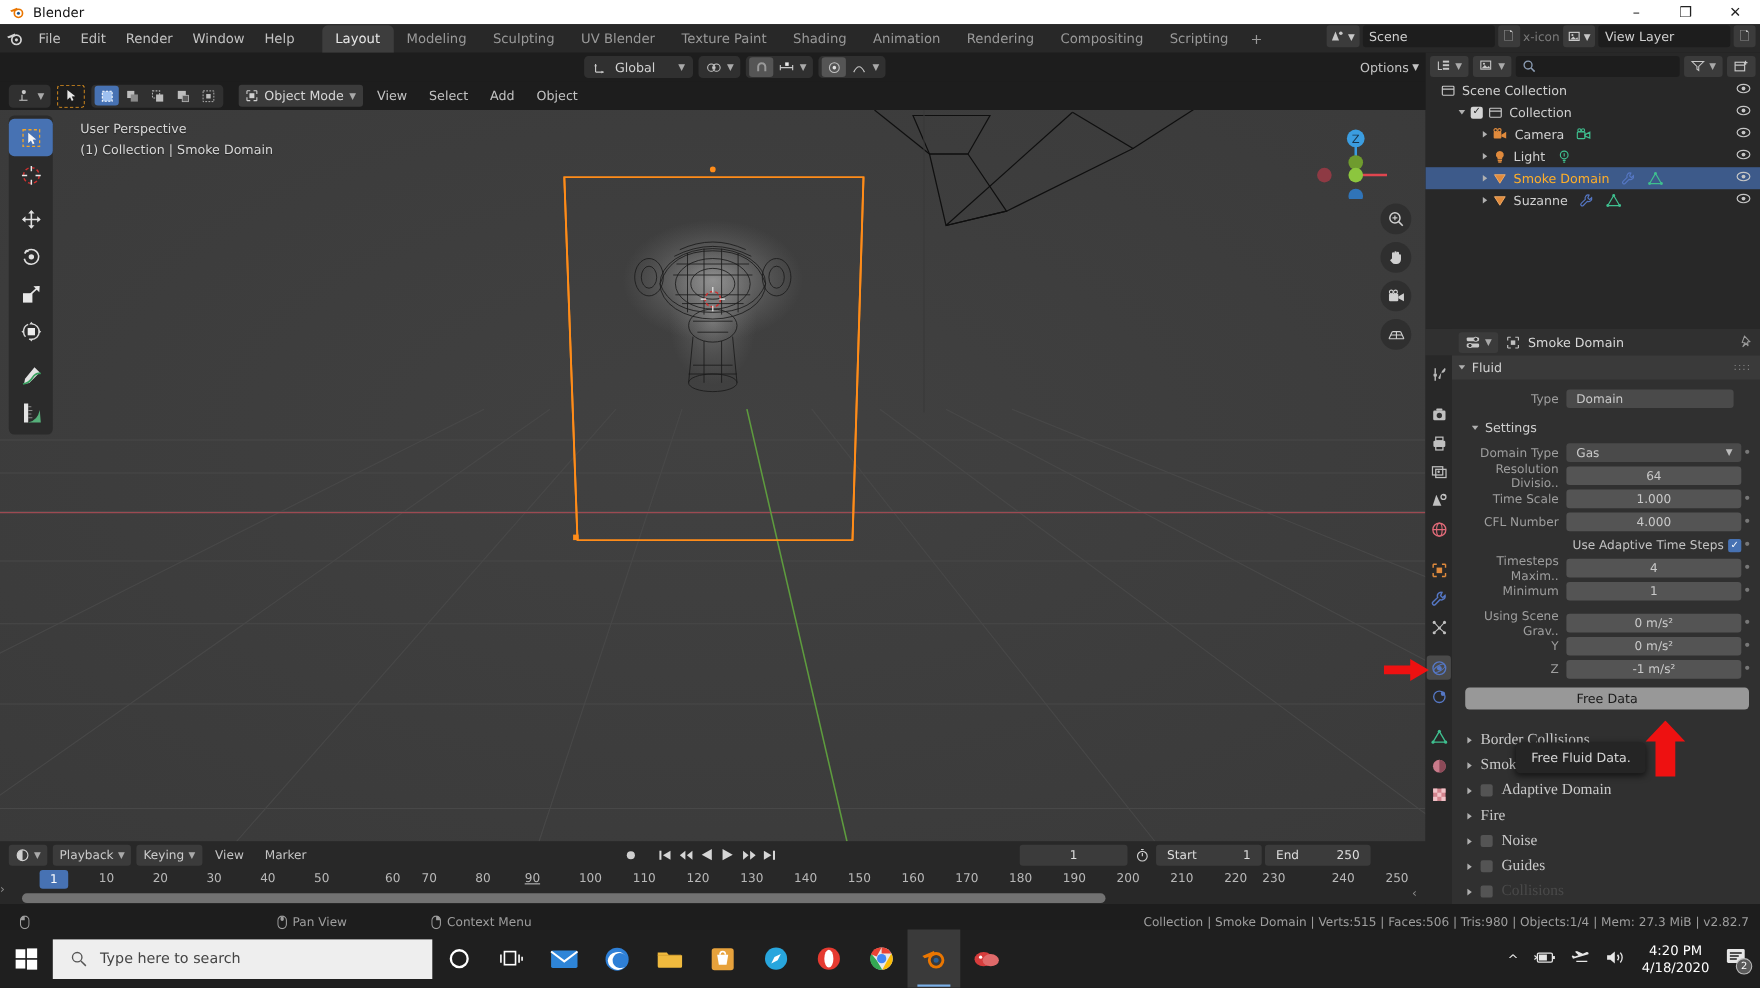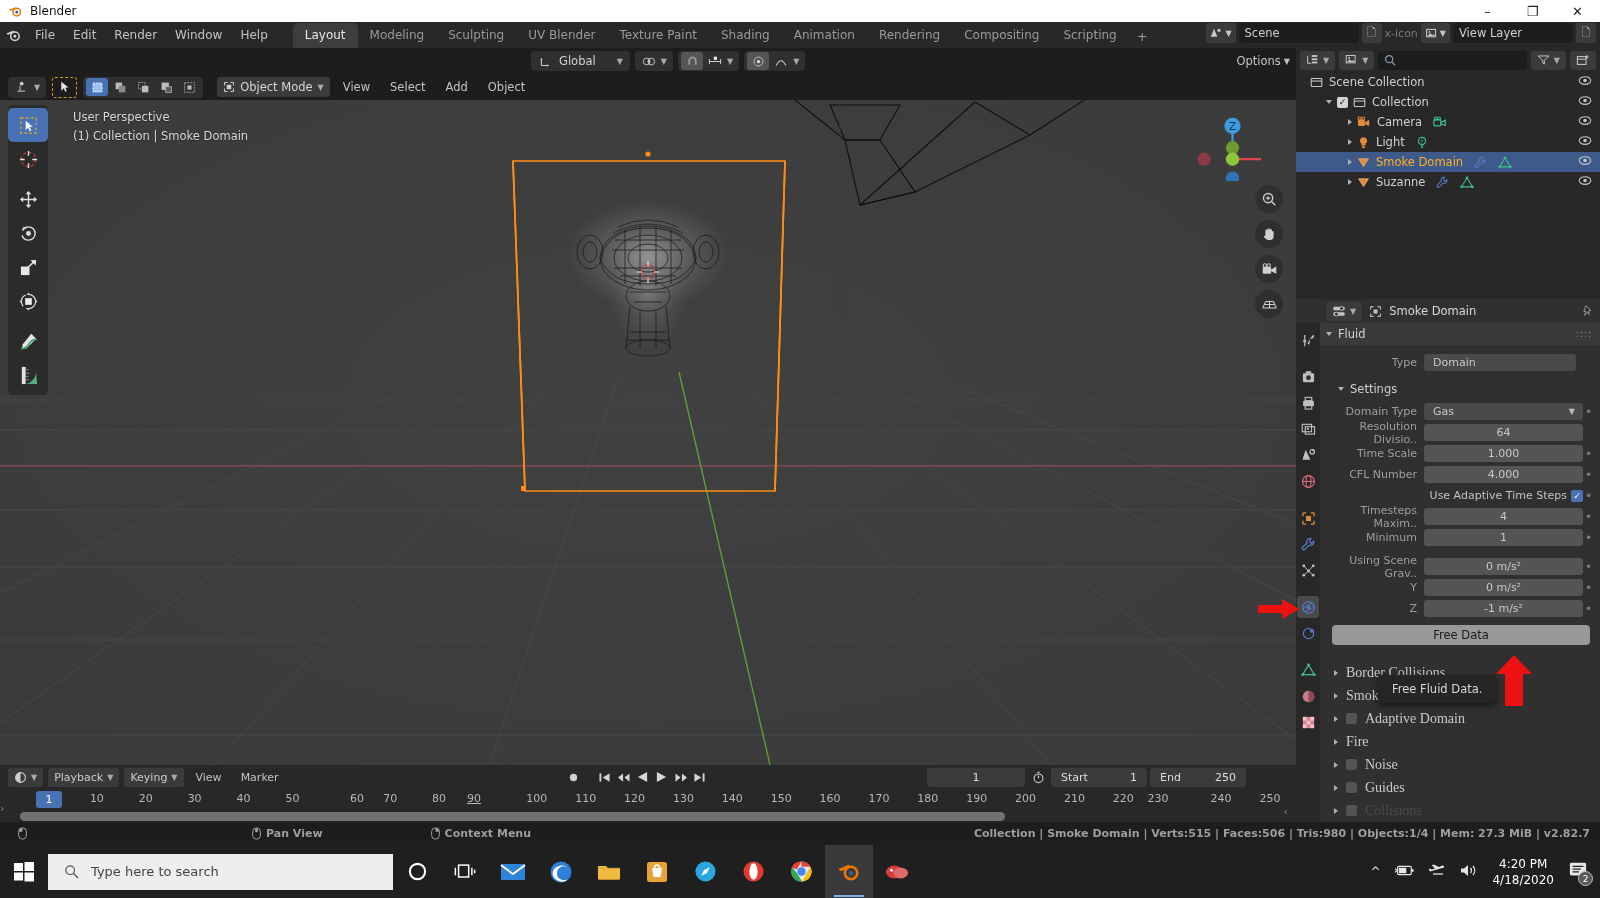--- a/index.html
+++ b/index.html
@@ -87,21 +87,21 @@
   .ruler { position:absolute; left:0; top:24px; width:1296px; height:20px; }
   .rnum { position:absolute; font-size:11px; color:#b8b8b8; transform:translateX(-50%); top:3px; }
   .playhead { position:absolute; left:36px; top:26px; width:26px; height:17px; background:#4772b3;
               border-radius:3px; display:flex; align-items:center; justify-content:center;
               font-size:11px; color:#fff; }
   .scrollbar { position:absolute; left:20px; top:47px; height:9px; background:#727272;
                border-radius:5px; }
 
   
   .statusbar { position:absolute; left:0; top:822px; width:1600px; height:23px; background:#1d1d1d;
-               display:flex; align-items:center; font-size:11px; color:#9e9e9e;font-weight:bold; }
+               display:flex; align-items:flex-end; font-size:11px; color:#9e9e9e; }
   .sb-item { display:flex; align-items:center; gap:5px; margin-left:18px; }
   .sb-right { position:absolute; right:10px; font-size:11px; color:#9e9e9e; }
 
   
   .outliner { position:absolute; left:1296px; top:48px; width:304px; height:251px; background:#282828; }
   .ol-head { height:24px; display:flex; align-items:center; padding:0 4px; gap:4px; }
   .ol-search { flex:1; background:#1d1d1d; border-radius:3px; height:19px; display:flex;
                align-items:center; padding:0 6px; gap:5px; color:#888; font-size:11px; }
   .ol-row { height:20px; display:flex; align-items:center; font-size:11.5px; color:#d0d0d0;
             position:relative; padding-right:4px; }
@@ -628,21 +628,21 @@
 
   <div class="ruler" id="ruler">
       <div class="rnum" style="left: 96.88px;">10</div>
       <div class="rnum" style="left: 145.76px;">20</div>
       <div class="rnum" style="left: 194.64px;">30</div>
       <div class="rnum" style="left: 243.52px;">40</div>
       <div class="rnum" style="left: 292.4px;">50</div>
       <div class="rnum" style="left: 357px;">60</div>
       <div class="rnum" style="left: 390.16px;">70</div>
       <div class="rnum" style="left: 439.04px;">80</div>
-      <div class="rnum" style="left: 474px; text-decoration: underline;">90</div>
+      <div class="rnum" style="left: 484px; text-decoration: underline;">90</div>
       <div class="rnum" style="left: 536.8px;">100</div>
       <div class="rnum" style="left: 585.68px;">110</div>
       <div class="rnum" style="left: 634.56px;">120</div>
       <div class="rnum" style="left: 683.44px;">130</div>
       <div class="rnum" style="left: 732.32px;">140</div>
       <div class="rnum" style="left: 781.2px;">150</div>
       <div class="rnum" style="left: 830.08px;">160</div>
       <div class="rnum" style="left: 878.96px;">170</div>
       <div class="rnum" style="left: 927.84px;">180</div>
       <div class="rnum" style="left: 976.72px;">190</div>
@@ -1127,21 +1127,21 @@
       </svg>
     <span></span>
   </div>
   <div class="sb-item" style="margin-left:220px">
     <svg width="9" height="13" viewBox="0 0 10 14">
         <rect x="0.7" y="0.7" width="8.6" height="12.6" rx="4.3" fill="none" stroke="#9e9e9e" stroke-width="1.1"></rect>
         <rect x="3.4" y="1.2" width="3.2" height="4.4" rx="1.5" fill="#9e9e9e"></rect>
       </svg>
     <span>Pan View</span>
   </div>
-  <div class="sb-item" style="margin-left:108px">
+  <div class="sb-item" style="margin-left:77px">
     <svg width="9" height="13" viewBox="0 0 10 14">
         <rect x="0.7" y="0.7" width="8.6" height="12.6" rx="4.3" fill="none" stroke="#9e9e9e" stroke-width="1.1"></rect>
         <path d="M9.3 5 h-4.3 V0.7 A4.3 4.3 0 0 1 9.3 5 Z" fill="#9e9e9e"></path>
       </svg>
     <span>Context Menu</span>
   </div>
   <div class="sb-right">Collection | Smoke Domain | Verts:515 | Faces:506 | Tris:980 | Objects:1/4 | Mem: 27.3 MiB | v2.82.7</div>
 </div>
 
 <div class="taskbar">

